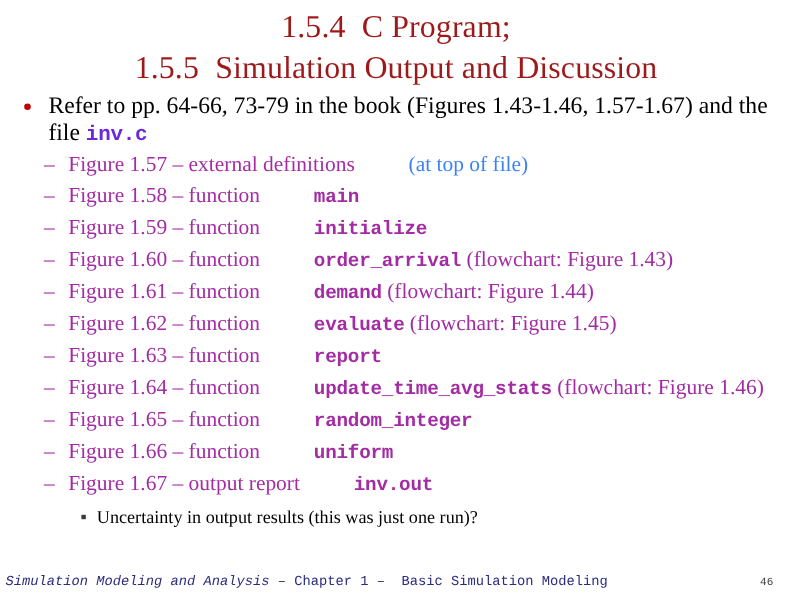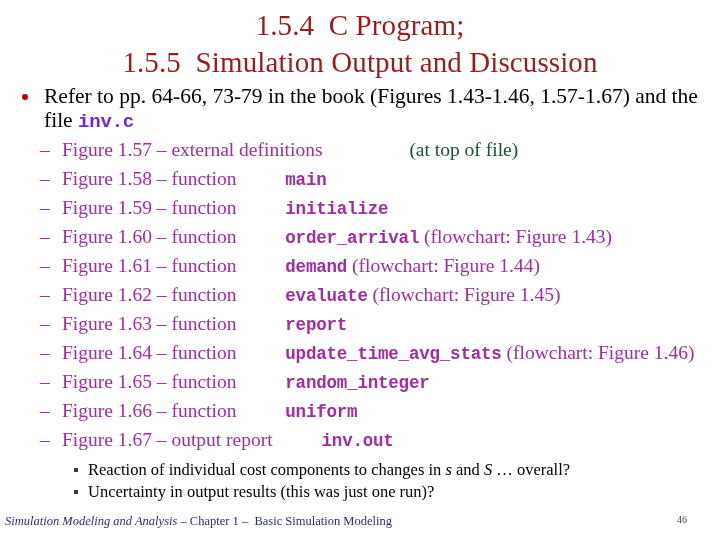--- a/index.html
+++ b/index.html
@@ -92,23 +92,22 @@
     font-weight: bold;
     font-size: 19px;
     color: #6d28d9;
     letter-spacing: -0.2px;
   }
   .paren {
     color: #a32ba3;
     text-decoration: none;
   }
   .plain-blk {
-    color: #14532d;
+    color: #3b82f6;
     text-decoration: none;
-    margin-left: 38px;
   }
 
   
   .lvl3-list {
     margin: 5px 0 0 0;
     padding: 0;
     list-style: none;
   }
   .lvl3 {
     position: relative;
@@ -126,27 +125,28 @@
     background: #3a3a3a;
   }
   .var {
     font-style: italic;
   }
 
   
   .footer {
     position: absolute;
     left: 0;
-    right: 16px;
+    right: 0;
     bottom: 4px;
     height: 22px;
     color: #2b2b7f;
     font-size: 12.5px;
     display: flex;
-    align-items: flex-start;
+    align-items: flex-end;
+    font-family: Liberation Mono, monospace;
   }
   .footer-text {
     padding-left: 5px;
     white-space: pre;
   }
   .footer-text .ital {
     font-style: italic;
   }
   .footer-page {
     position: absolute;
@@ -213,23 +213,20 @@
     </li>
 
     <li class="lvl2">
       <span class="dash">–</span><span class="lnk">Figure 1.67 – output report </span><span class="lnk mono">inv.out</span>
     </li>
 
   </ul>
 
   <ul class="lvl3-list">
     <li class="lvl3">
-      <span class="sq"></span><span>Reaction of individual cost components to changes in </span><span class="var">s</span><span> and </span><span class="var">S</span><span> … overall?</span>
-    </li>
-    <li class="lvl3">
       <span class="sq"></span><span>Uncertainty in output results (this was just one run)?</span>
     </li>
   </ul>
 
   <div class="footer">
     <div class="footer-text"><span class="ital">Simulation Modeling and Analysis</span><span> – Chapter 1 –  Basic Simulation Modeling</span></div>
     <div class="footer-page">46</div>
   </div>
 
 </div>

